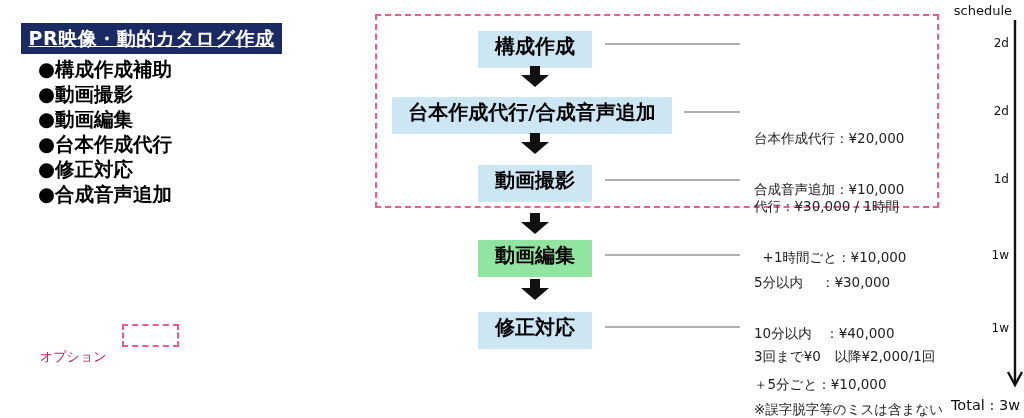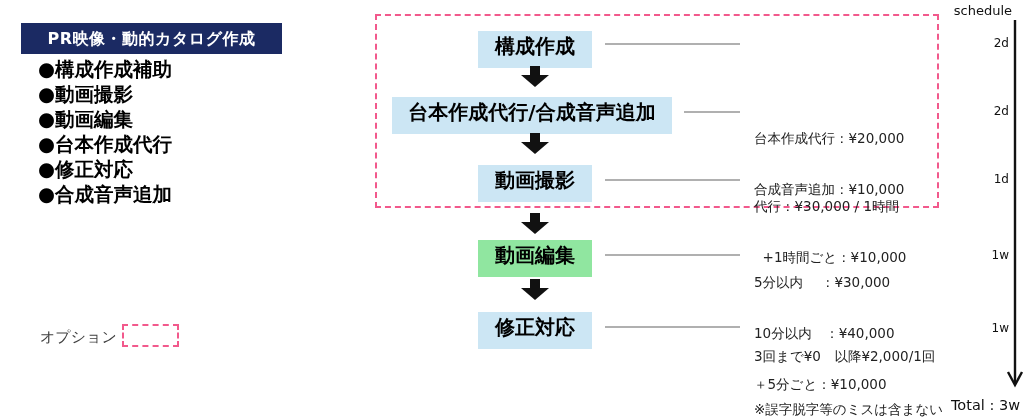--- a/index.html
+++ b/index.html
@@ -4,29 +4,29 @@
 <style>
   * { margin:0; padding:0; box-sizing:border-box; }
   html,body { background:#ffffff; }
   body { font-family:"DejaVu Sans","Liberation Sans",sans-serif; }
   .canvas {
     position:relative; width:1024px; height:418px; background:#ffffff; overflow:hidden;
   }
   
   .title-box {
     position:absolute; left:21px; top:23px; width:261px; height:31px;
-    background:#1b2a63; color:#ffffff; font-size:16px; font-weight:700;
-    line-height:31px; text-align:center; letter-spacing:0.5px;
+    background:#1b2a63; color:#ffffff; font-size:19px; font-weight:700;
+    line-height:31px; text-align:center; letter-spacing:0.5px;text-decoration:underline;
   }
   .services { position:absolute; left:38px; top:57px; list-style:none; }
   .services li {
     font-size:19.5px; font-weight:700; color:#000; line-height:25px; white-space:pre;
   }
   .option-legend-label {
-    position:absolute; left:40px; top:328px; font-size:15px; color:#404040;
+    position:absolute; left:40px; top:348px; font-size:13px; color:#be185d;
   }
   .option-legend-swatch {
     position:absolute; left:122px; top:324px; width:57px; height:23px;
     border:2px dashed #f2598c; background:#fff;
   }
   
   .option-group {
     position:absolute; left:375px; top:14px; width:564px; height:194px;
     border:2px dashed #f2598c;
   }

